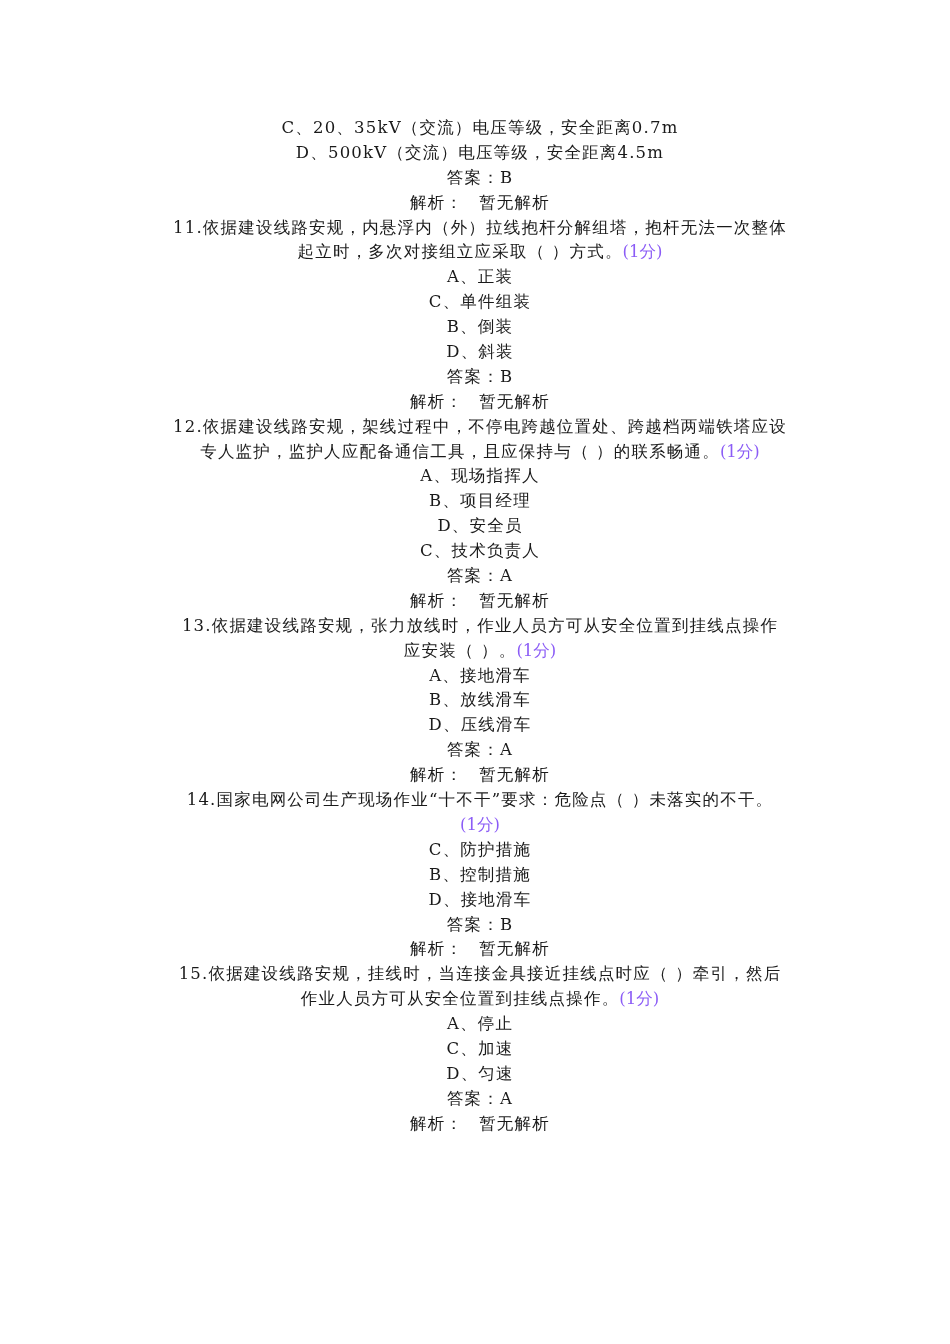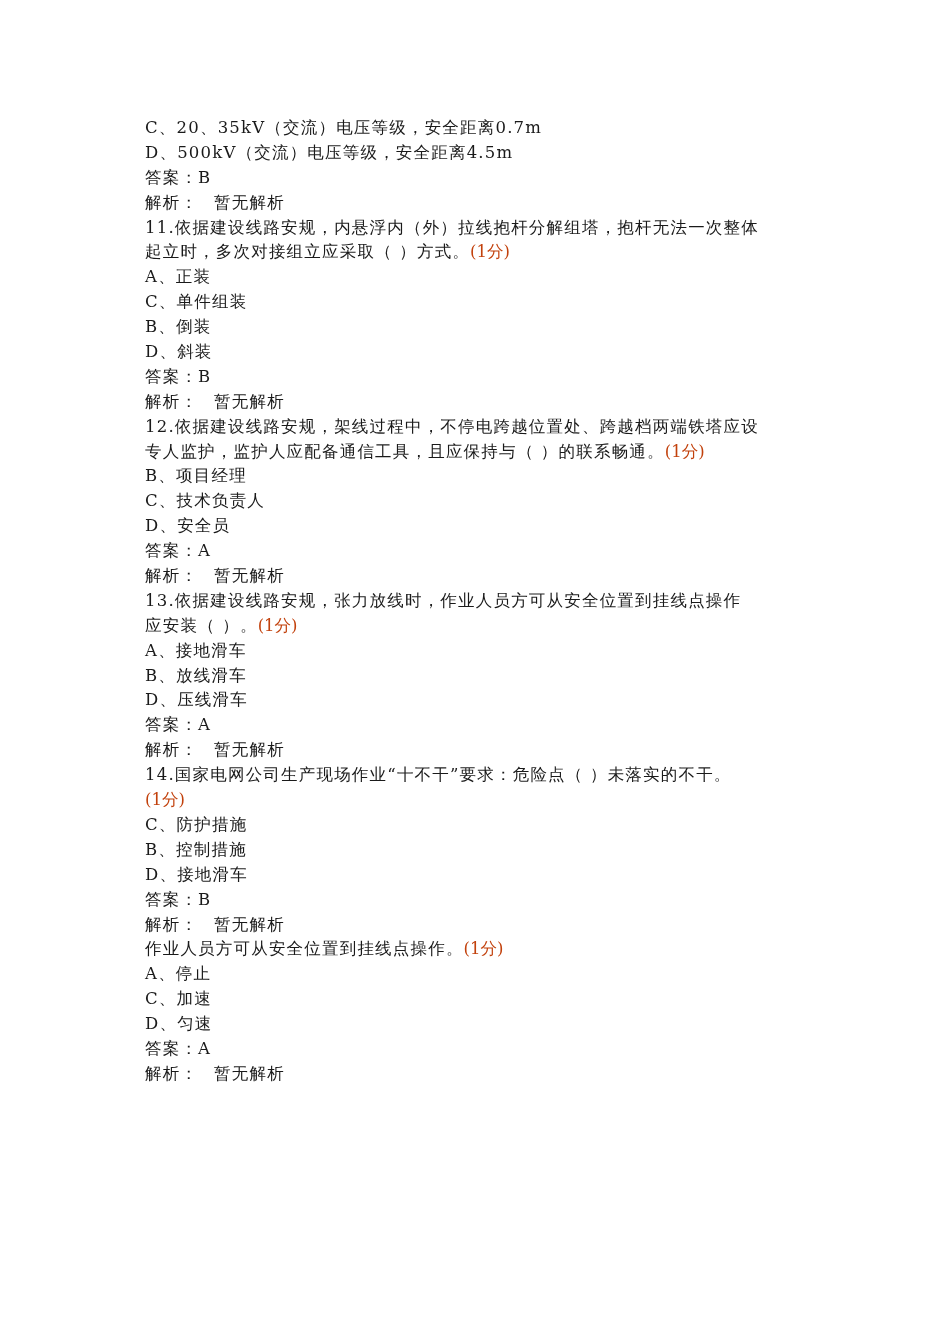--- a/index.html
+++ b/index.html
@@ -1,20 +1,20 @@
 <!DOCTYPE html>
 <html><head>
 <meta charset="utf-8">
 <style>
   html, body { margin: 0; padding: 0; background: #ffffff; }
   body { width: 950px; height: 1344px; position: relative; overflow: hidden;
          font-family: "DejaVu Serif", "Liberation Serif", serif; color: #1a1a1a; }
   .page { position: absolute; left: 145px; top: 116px; width: 670px; }
-  .line { font-size: 16.5px; line-height: 24.9px; height: 24.9px; white-space: nowrap; letter-spacing: 1.2px; }
-  .score { color: #c2410c; letter-spacing: 0; }
+  .line { font-size: 16.5px; line-height: 24.9px; height: 24.9px; white-space: nowrap; letter-spacing: 1.2px; text-align: center; }
+  .score { color: #8b5cf6; letter-spacing: 0; }
   .gap { display: inline-block; width: 16px; }
 </style>
 </head>
 <body>
 
 <div class="page">
 
   <div>
     <div class="line"><span>C</span>、<span>20、35kV（交流）电压等级，安全距离0.7m</span></div>
     <div class="line"><span>D</span>、<span>500kV（交流）电压等级，安全距离4.5m</span></div>
@@ -29,23 +29,24 @@
     <div class="line"><span>C</span>、<span>单件组装</span></div>
     <div class="line"><span>B</span>、<span>倒装</span></div>
     <div class="line"><span>D</span>、<span>斜装</span></div>
     <div class="line"><span>答案：</span><span>B</span></div>
     <div class="line"><span>解析：</span><span class="gap"></span><span>暂无解析</span></div>
   </div>
 
   <div>
     <div class="line"><span>12.</span><span>依据建设线路安规，架线过程中，不停电跨越位置处、跨越档两端铁塔应设</span></div>
     <div class="line"><span>专人监护，监护人应配备通信工具，且应保持与（  ）的联系畅通。</span><span class="score">(1分)</span></div>
+    <div class="line"><span>A</span>、<span>现场指挥人</span></div>
     <div class="line"><span>B</span>、<span>项目经理</span></div>
+    <div class="line"><span>D</span>、<span>安全员</span></div>
     <div class="line"><span>C</span>、<span>技术负责人</span></div>
-    <div class="line"><span>D</span>、<span>安全员</span></div>
     <div class="line"><span>答案：</span><span>A</span></div>
     <div class="line"><span>解析：</span><span class="gap"></span><span>暂无解析</span></div>
   </div>
 
   <div>
     <div class="line"><span>13.</span><span>依据建设线路安规，张力放线时，作业人员方可从安全位置到挂线点操作</span></div>
     <div class="line"><span>应安装（  ）。</span><span class="score">(1分)</span></div>
     <div class="line"><span>A</span>、<span>接地滑车</span></div>
     <div class="line"><span>B</span>、<span>放线滑车</span></div>
     <div class="line"><span>D</span>、<span>压线滑车</span></div>
@@ -57,20 +58,21 @@
     <div class="line"><span>14.</span><span>国家电网公司生产现场作业“十不干”要求：危险点（  ）未落实的不干。</span></div>
     <div class="line"><span></span><span class="score">(1分)</span></div>
     <div class="line"><span>C</span>、<span>防护措施</span></div>
     <div class="line"><span>B</span>、<span>控制措施</span></div>
     <div class="line"><span>D</span>、<span>接地滑车</span></div>
     <div class="line"><span>答案：</span><span>B</span></div>
     <div class="line"><span>解析：</span><span class="gap"></span><span>暂无解析</span></div>
   </div>
 
   <div>
+    <div class="line"><span>15.</span><span>依据建设线路安规，挂线时，当连接金具接近挂线点时应（  ）牵引，然后</span></div>
     <div class="line"><span>作业人员方可从安全位置到挂线点操作。</span><span class="score">(1分)</span></div>
     <div class="line"><span>A</span>、<span>停止</span></div>
     <div class="line"><span>C</span>、<span>加速</span></div>
     <div class="line"><span>D</span>、<span>匀速</span></div>
     <div class="line"><span>答案：</span><span>A</span></div>
     <div class="line"><span>解析：</span><span class="gap"></span><span>暂无解析</span></div>
   </div>
 
 </div>
 

